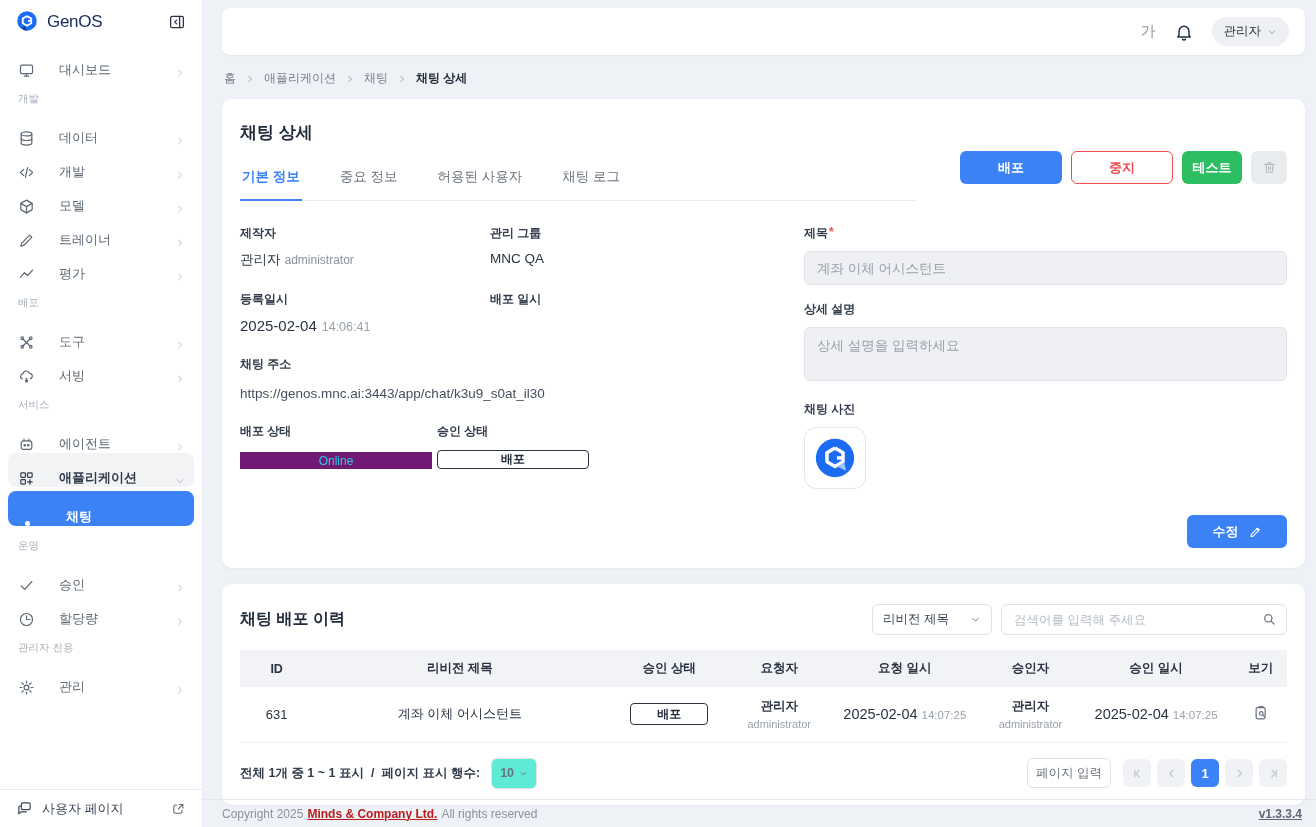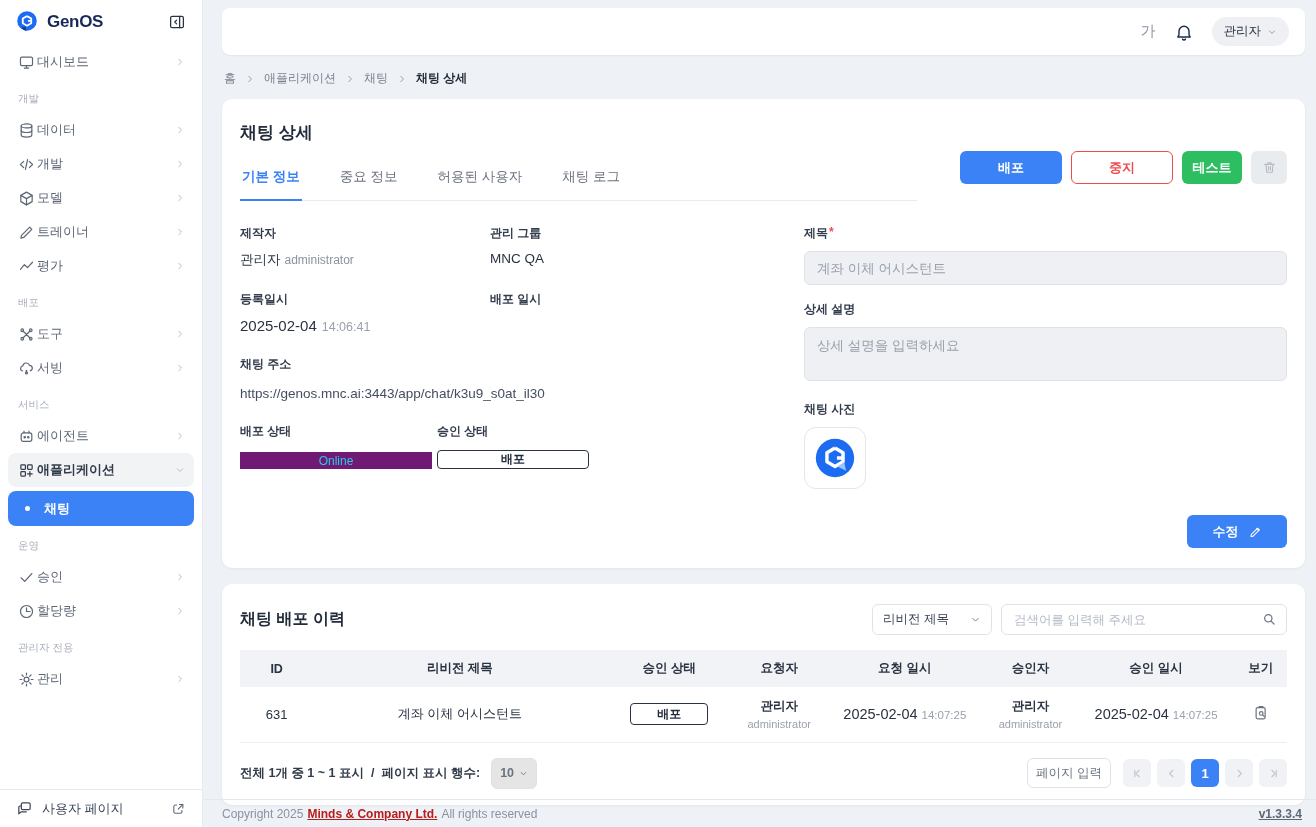--- a/index.html
+++ b/index.html
@@ -12,26 +12,26 @@
   .ic { flex:0 0 auto; }
 
   
   .sidebar {
     position:absolute; left:0; top:0; bottom:0; width:203px;
     background:#fff; border-right:1px solid #e8ebef;
     display:flex; flex-direction:column;
   }
   .logo-row { display:flex; align-items:center; justify-content:space-between; padding:9px 16px 6px 14px; }
   .logo { display:flex; align-items:center; gap:7px; cursor:pointer; }
-  .logo-text { font-size:17px; font-weight:700; color:#19295a; letter-spacing:-.3px; }
+  .logo-text { font-size:17px; font-weight:400; color:#19295a; letter-spacing:-.3px; }
   .collapse-btn { color:#2a3342; cursor:pointer; }
   .nav { padding:4px 8px 0 8px; }
   .nav-section { font-size:10.5px; color:#a9b0ba; margin:13px 10px 7px; }
   .nav-item {
-    display:flex; align-items:center; gap:2px; height:34px; padding:0 8px 0 10px;
+    display:flex; align-items:flex-end; gap:24px; height:34px; padding:0 8px 0 10px;
     border-radius:8px; color:#5d6775; font-size:13px; cursor:pointer;
   }
   .nav-item .chev { margin-left:auto; color:#b9bfc9; }
   .nav-item.expanded { background:#f1f3f5; color:#333c4b; font-weight:600; }
   .nav-item.active-child {
     background:#3b82f6; color:#fff; font-weight:700; height:35px; margin-top:4px;
   }
   .bullet { width:5px; height:5px; border-radius:50%; background:#fff; margin:0 12px 0 7px; }
   .sidebar-bottom {
     margin-top:auto; border-top:1px solid #e8ebef; height:38px;
@@ -147,21 +147,21 @@
   }
   .person-name { font-size:12.5px; font-weight:700; color:#2a3342; }
   .person-id { font-size:11px; color:#9aa1ad; margin-top:3px; }
   .cell-date { font-size:14.5px; color:#2a3342; }
   .cell-time { font-size:11.5px; color:#9aa1ad; margin-left:4px; }
   .view-btn { display:inline-block; color:#6b7380; cursor:pointer; }
 
   .tbl-footer { display:flex; align-items:center; margin-top:15px; }
   .tf-left { display:flex; align-items:center; font-size:12.5px; font-weight:600; color:#323b49; gap:7px; }
   .rows-select {
-    width:46px; height:31px; border:1px solid #dfe3e8; border-radius:6px; background:#e5e5e5;
+    width:46px; height:31px; border:1px solid #dfe3e8; border-radius:6px; background:#5eead4;
     display:flex; align-items:center; justify-content:center; gap:5px;
     font-size:12.5px; color:#6b7380; cursor:pointer; margin-left:4px;
   }
   .tf-right { margin-left:auto; display:flex; align-items:center; gap:12px; }
   .page-input {
     width:84px; height:30px; border:1px solid #dfe3e8; border-radius:6px;
     font-family:inherit; font-size:12.5px; color:#3c4657; text-align:center;
   }
   .page-input::placeholder { color:#6b7380; }
   .pager { display:flex; gap:6px; }

